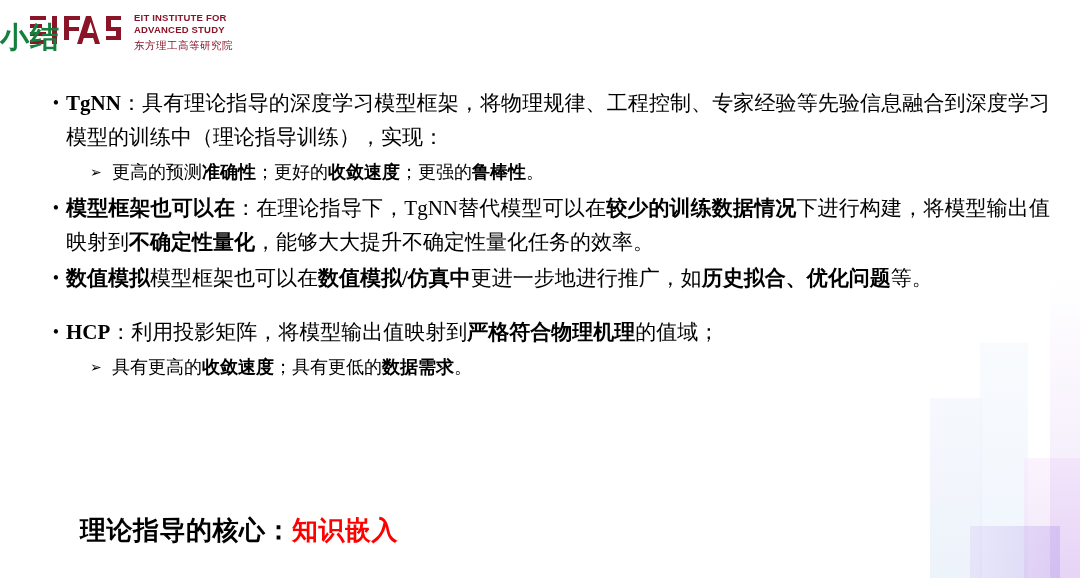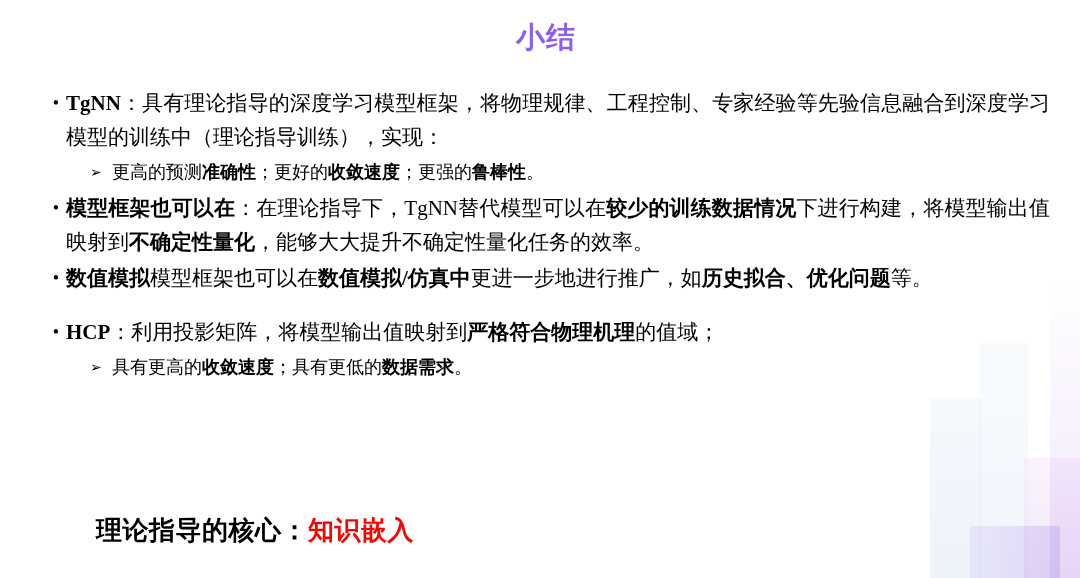--- a/index.html
+++ b/index.html
@@ -90,27 +90,25 @@
     margin-top: 2px;
     letter-spacing: 0.5px;
   }
 
   
   .slide-title {
     position: absolute;
     left: 0;
     right: 0;
     top: 18px;
-    text-align: center;
     font-size: 29px;
     font-weight: 700;
-    color: #8b5cf6;
+    color: #15803d;
     font-family: "Liberation Serif", serif;
     letter-spacing: 1px;
-    margin-left: 12px;
   }
 
   
   .body {
     position: absolute;
     left: 46px;
     right: 30px;
     top: 86px;
   }
   .l1 {
@@ -151,21 +149,21 @@
     font-size: 18px;
     line-height: 33px;
     color: #000;
   }
   b { font-weight: 700; }
   .spacer { height: 18px; }
 
   
   .footer-line {
     position: absolute;
-    left: 96px;
+    left: 80px;
     bottom: 30px;
     font-size: 26px;
     font-weight: 700;
     color: #000;
     letter-spacing: 0.5px;
   }
   .footer-line .accent {
     color: #ff0000;
   }
 </style>
@@ -175,20 +173,41 @@
 <div class="slide">
 
   <div class="bg-shapes">
     <div class="sh sh-a"></div>
     <div class="sh sh-b"></div>
     <div class="sh sh-c"></div>
     <div class="sh sh-d"></div>
     <div class="sh sh-e"></div>
   </div>
 
+  <div class="logo">
+    <div class="logo-mark">
+      <svg width="96" height="44" viewBox="0 0 96 44" xmlns="http://www.w3.org/2000/svg">
+        <g fill="#8a1529">
+          <rect x="2" y="6" width="16" height="4"></rect>
+          <rect x="2" y="14" width="12" height="4"></rect>
+          <rect x="2" y="22" width="16" height="4"></rect>
+          <rect x="2" y="30" width="16" height="4"></rect>
+          <rect x="24" y="6" width="5" height="28"></rect>
+          <path d="M36 6 h16 v4 h-11 v7 h10 v4 h-10 v9 h-5 z"></path>
+          <path d="M58 6 h5 l9 28 h-5 l-1.8 -6 h-9.4 l-1.8 6 h-5 z M59 23 h7 l-3.5 -11 z"></path>
+          <path d="M78 6 h15 v4 h-10 v7 h10 v13 h-15 v-4 h10 v-5 h-10 z"></path>
+        </g>
+      </svg>
+    </div>
+    <div class="logo-text">
+      <div class="en">EIT INSTITUTE FOR</div>
+      <div class="en">ADVANCED STUDY</div>
+      <div class="cn">东方理工高等研究院</div>
+    </div>
+  </div>
 
   <div class="slide-title">小结</div>
 
   <div class="body" id="bullet-list">
       <div class="l1">
         <span class="bullet">•</span>
         <span class="txt"><b>TgNN</b><span>：具有理论指导的深度学习模型框架，将物理规律、工程控制、专家经验等先验信息融合到深度学习模型的训练中（理论指导训练），实现：</span></span>
       </div>
       <div class="l2">
         <span class="bullet">➢</span>

